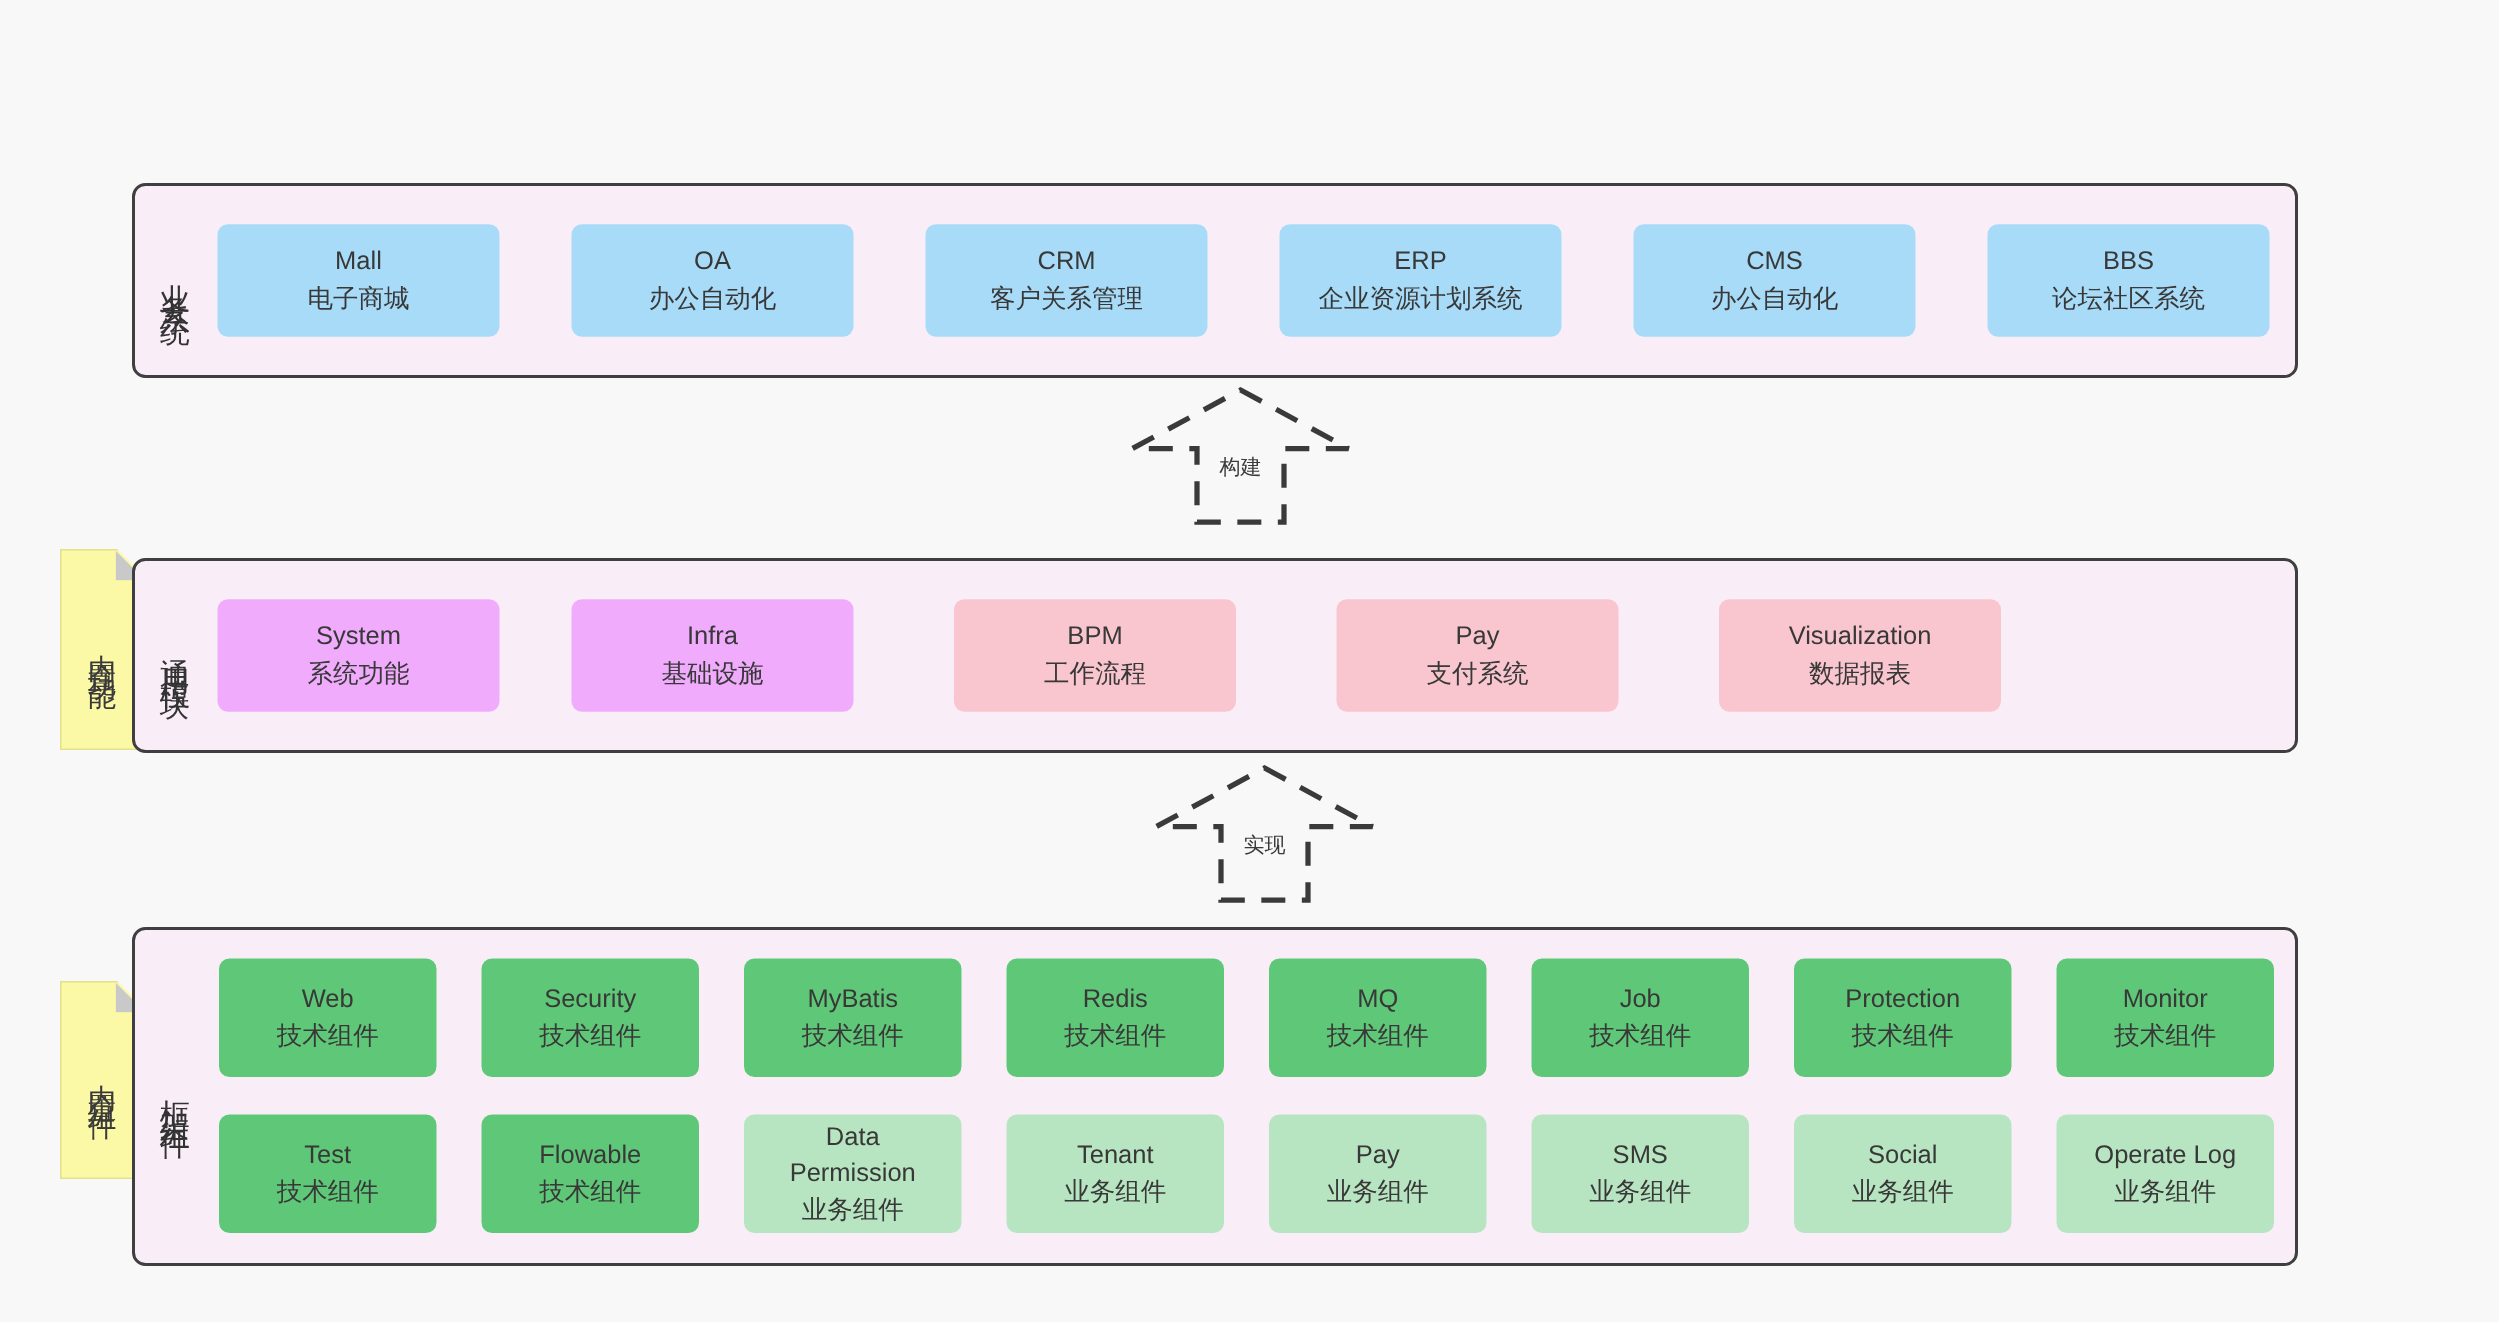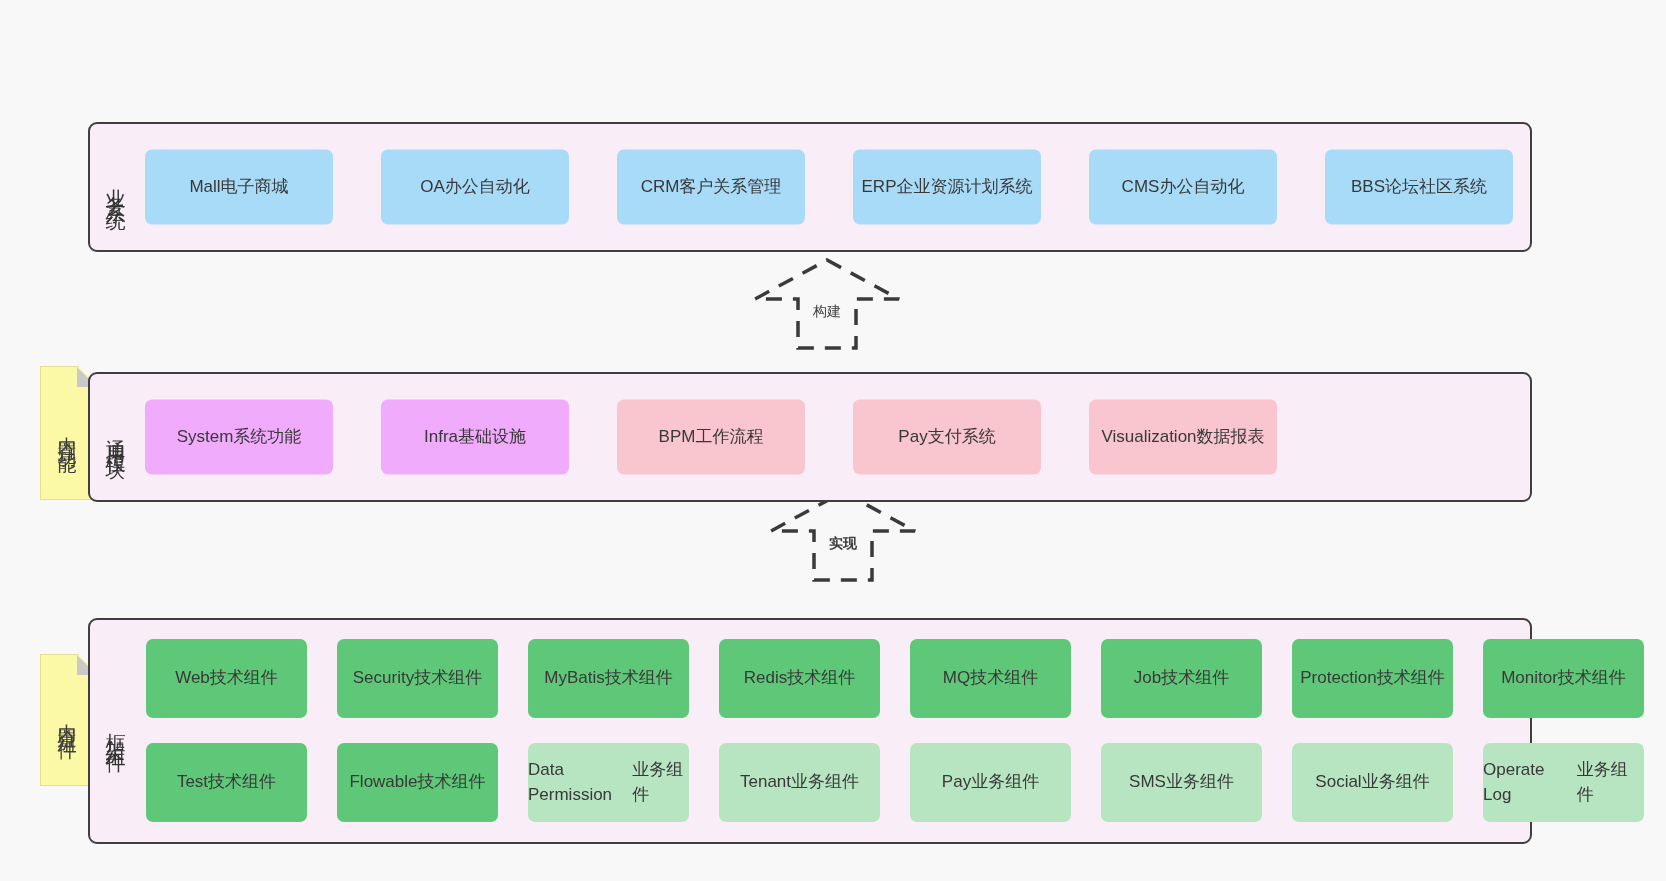--- a/index.html
+++ b/index.html
@@ -54,36 +54,36 @@
   .band-boxes {
     position:absolute; left:55px; top:50%; transform:translateY(-50%);
     display:flex; gap:48px;
   }
   .row { position:absolute; left:56px; display:flex; gap:30px; }
   .row-1 { top:19px; }
   .row-2 { top:123px; }
   
   .box {
     width:188px; height:75px; border-radius:7px;
-    display:flex; 
+    display:flex; flex-direction:column;
     align-items:center; justify-content:center;
-    font-size:17px; line-height:1.45;
-  }
-  .box-sm { width:161px; height:79px; }
+    text-align:center; font-size:17px; line-height:1.45;
+  }
+  .box-sm { width:145px; height:79px; }
   .box-sm .box-name { max-width:112px; }
   .blue       { background:#a8dbf7; }
   .red        { background:#f0abfc; }
-  .pink       { background:#f9c5ce; }
+  .pink       { background:#f9c5ce;margin-left:19px; }
   .green      { background:#5fc878; }
   .lightgreen { background:#b8e5c1; }
   .box-name, .box-desc { color:#383838; }
   
   .arrow { position:absolute; width:150px; height:96px; z-index:1; }
   .arrow-1 { left:752px; top:256px; }
-  .arrow-2 { left:768px; top:488px;font-weight:bold; }
+  .arrow-2 { left:768px; top:508px; }
   .arrow svg { display:block; width:100%; height:100%; }
   .arrow-label {
     position:absolute; left:50%; top:58%;
     transform:translate(-50%,-50%);
     font-size:14px; color:#3a3a3a; background:#f8f8f8;
     padding:0 3px; white-space:nowrap;
   }
 </style>
 </head>
 <body>

